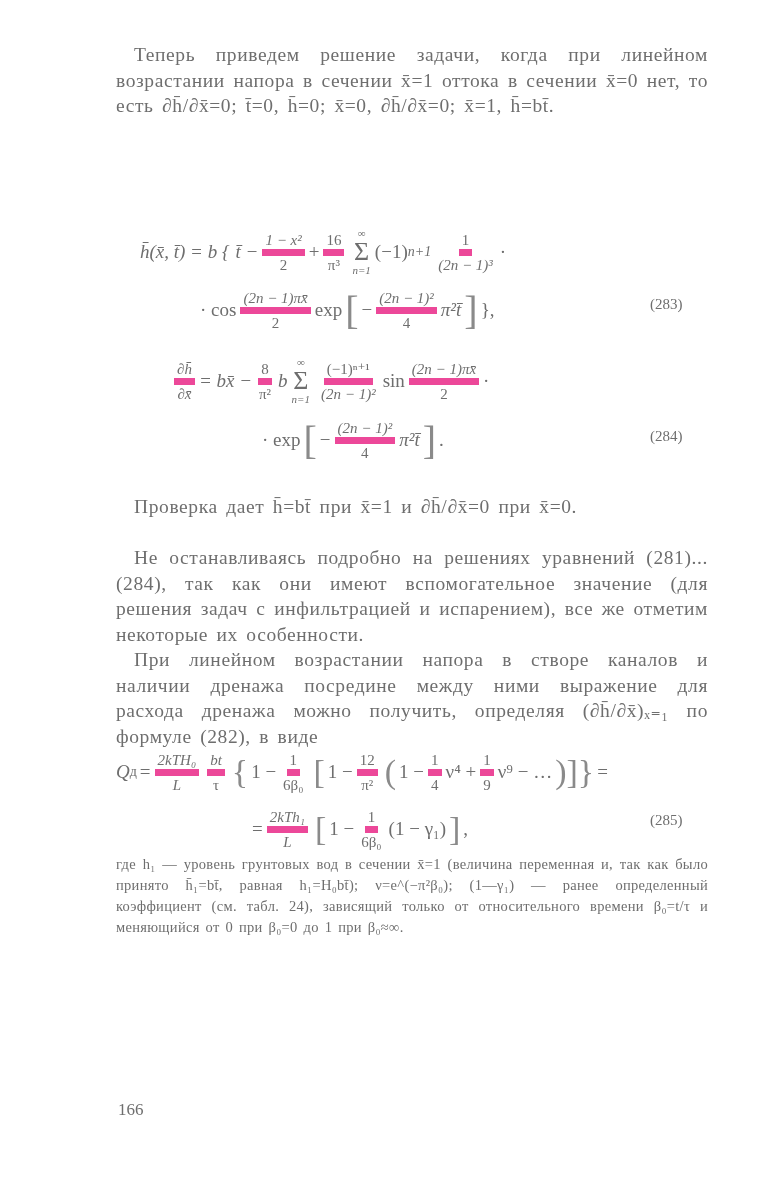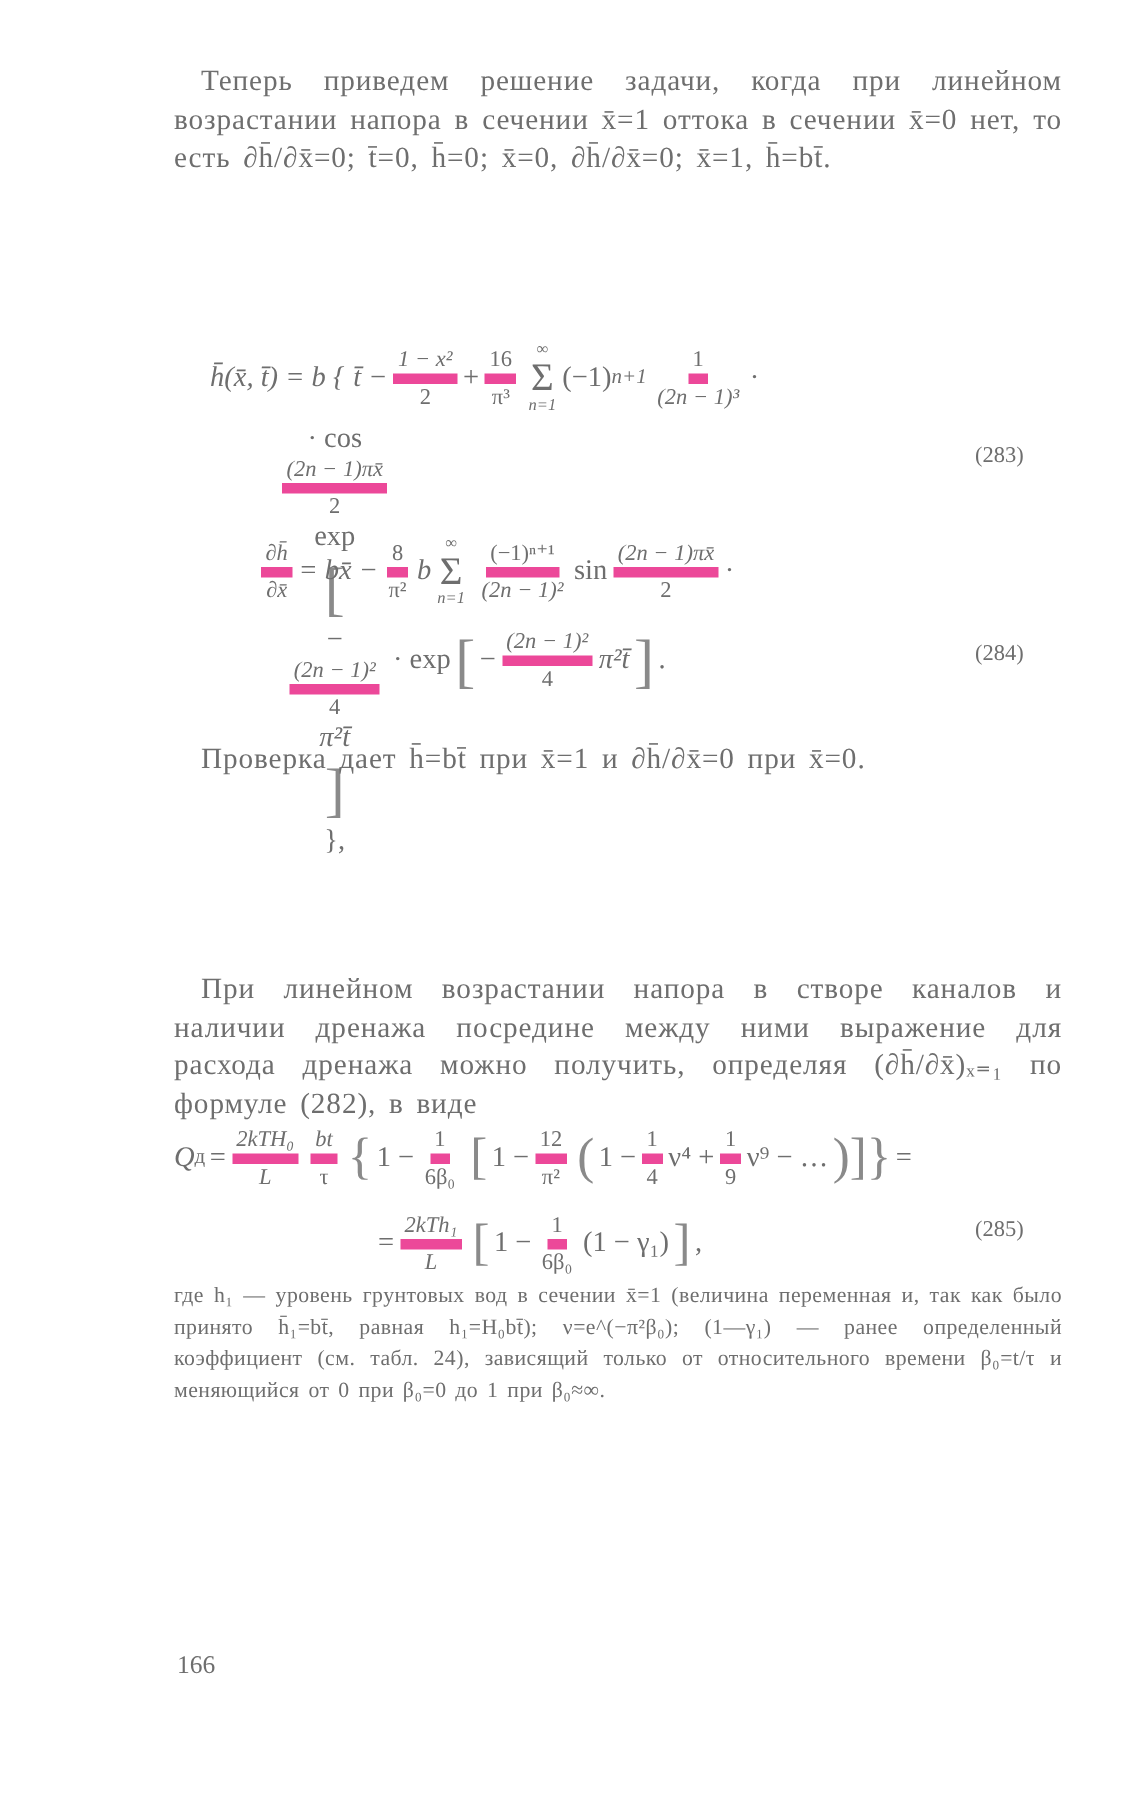--- a/index.html
+++ b/index.html
@@ -63,21 +63,21 @@
       </span>
     <span>(−1)</span>
       <sup class="m">n+1</sup>
     <span class="frac">
         <span class="num">1</span>
         <span class="den m">(2n − 1)³</span>
       </span>
     <span>·</span>
   </div>
 
-  <div class="formula" style="left:184px; top:282px; height:56px;flex-direction:column;">
+  <div class="formula" style="left:200px; top:282px; height:56px;">
     <span>· cos</span>
     <span class="frac">
         <span class="num m">(2n − 1)πx̄</span>
         <span class="den">2</span>
       </span>
     <span>exp</span>
     <span class="big">[</span>
     <span>−</span>
     <span class="frac">
         <span class="num m">(2n − 1)²</span>
@@ -128,20 +128,23 @@
     <span class="m">π²t̄</span>
     <span class="big">]</span>
     <span>.</span>
   </div>
   <div class="eqno" style="left:650px; top:428px;">(284)</div>
 
   <div class="para" style="top:494px;">
     <span class="ind"></span><span>Проверка дает h̄=bt̄  при  x̄=1 и  ∂h̄/∂x̄=0 при x̄=0.</span>
   </div>
 
+  <div class="para" style="top:545px;">
+    <span class="ind"></span><span>Не останавливаясь подробно на решениях уравнений (281)...(284), так как они имеют вспомогательное значение (для решения задач с инфильтрацией и испарением), все же отметим некоторые их особенности.</span>
+  </div>
 
   <div class="para" style="top:647px;">
     <span class="ind"></span><span>При линейном возрастании напора в створе каналов и наличии дренажа посредине между ними выражение для расхода дренажа можно получить, определяя (∂h̄/∂x̄)ₓ₌₁ по формуле (282), в виде</span>
   </div>
 
   <div class="formula" style="left:116px; top:742px; height:60px;">
     <span class="m">Q</span>
       <sub>д</sub>
     <span style="margin-left:3px;">=</span>
     <span class="frac">

